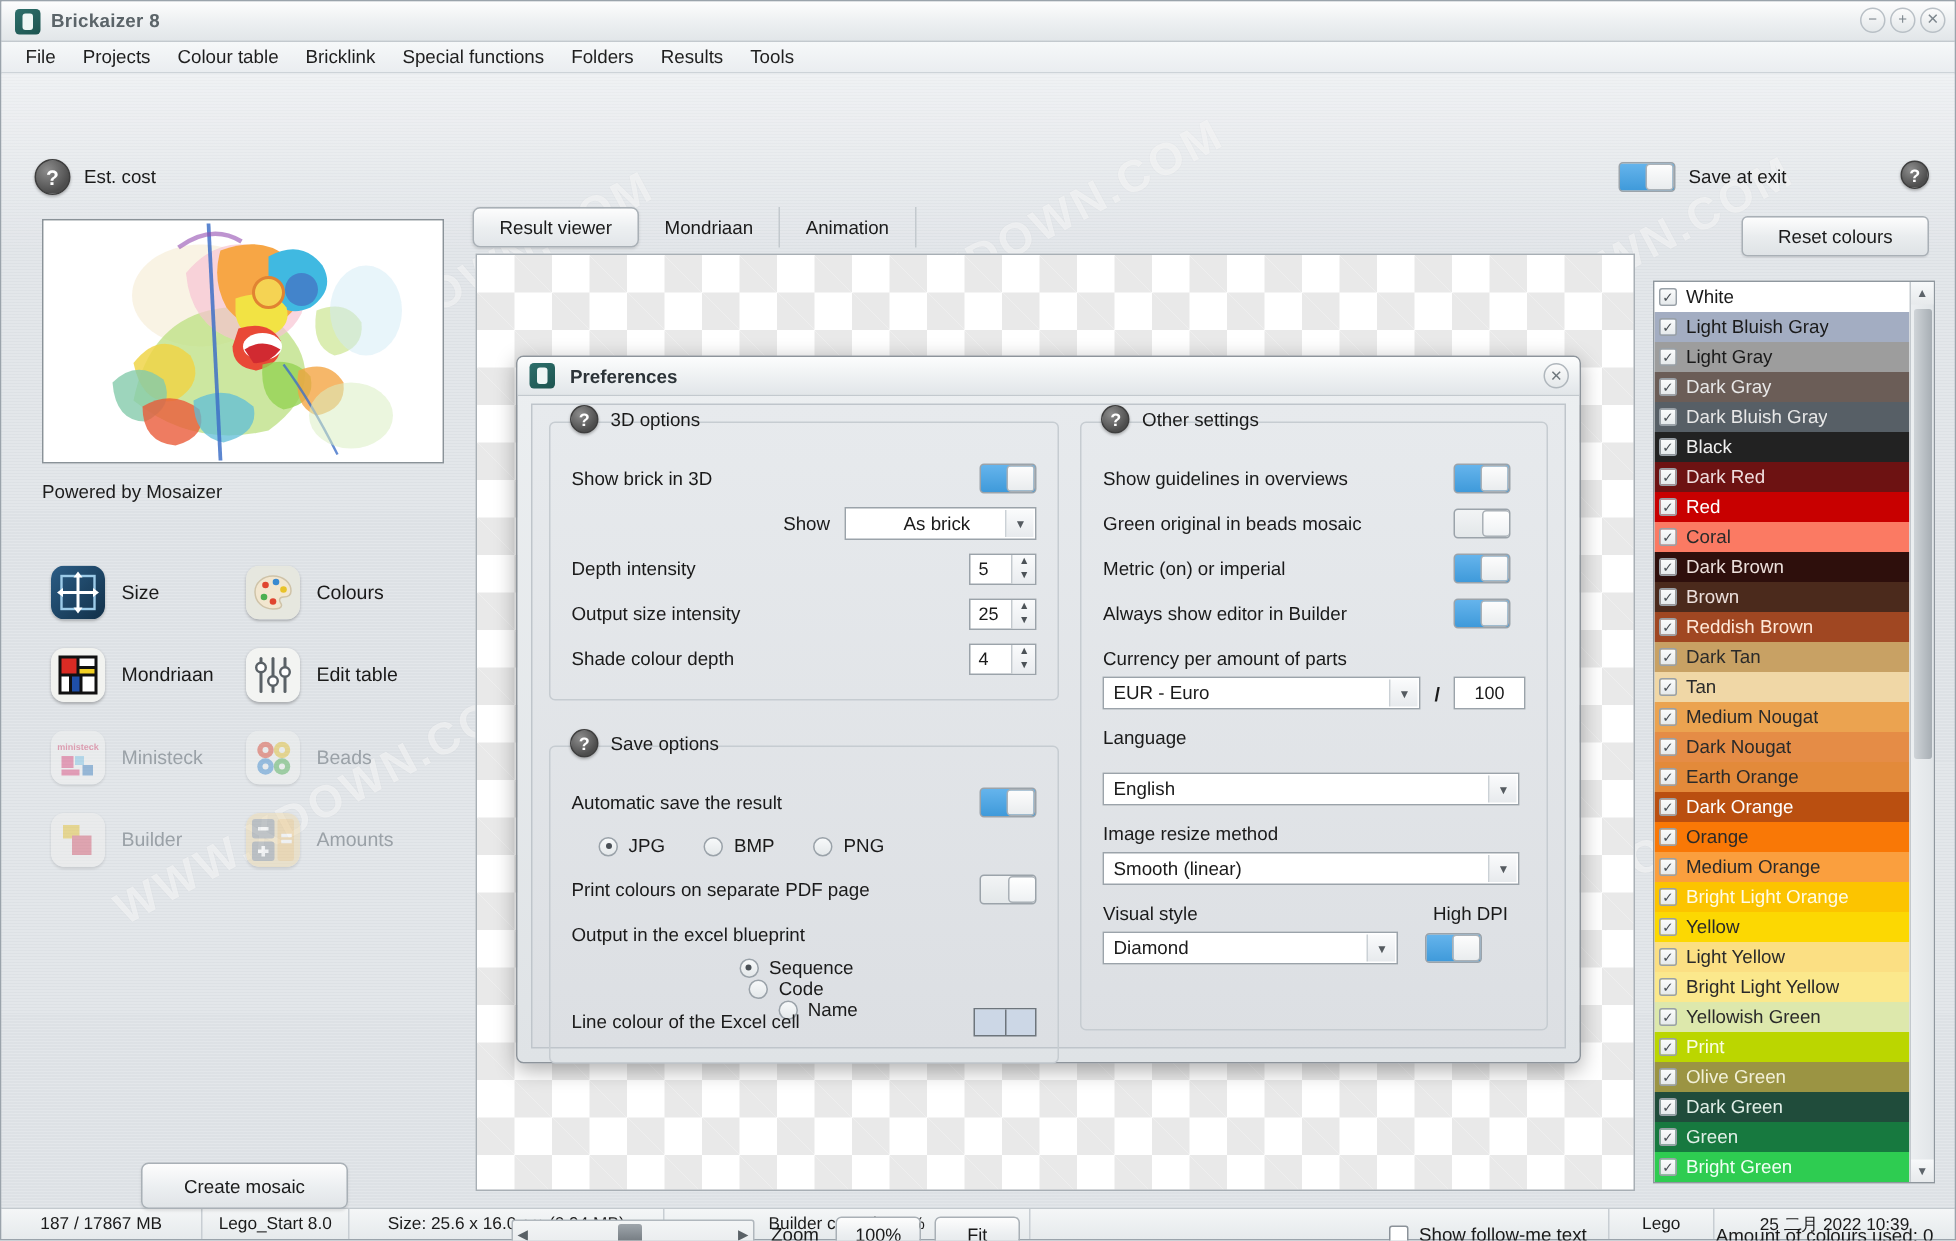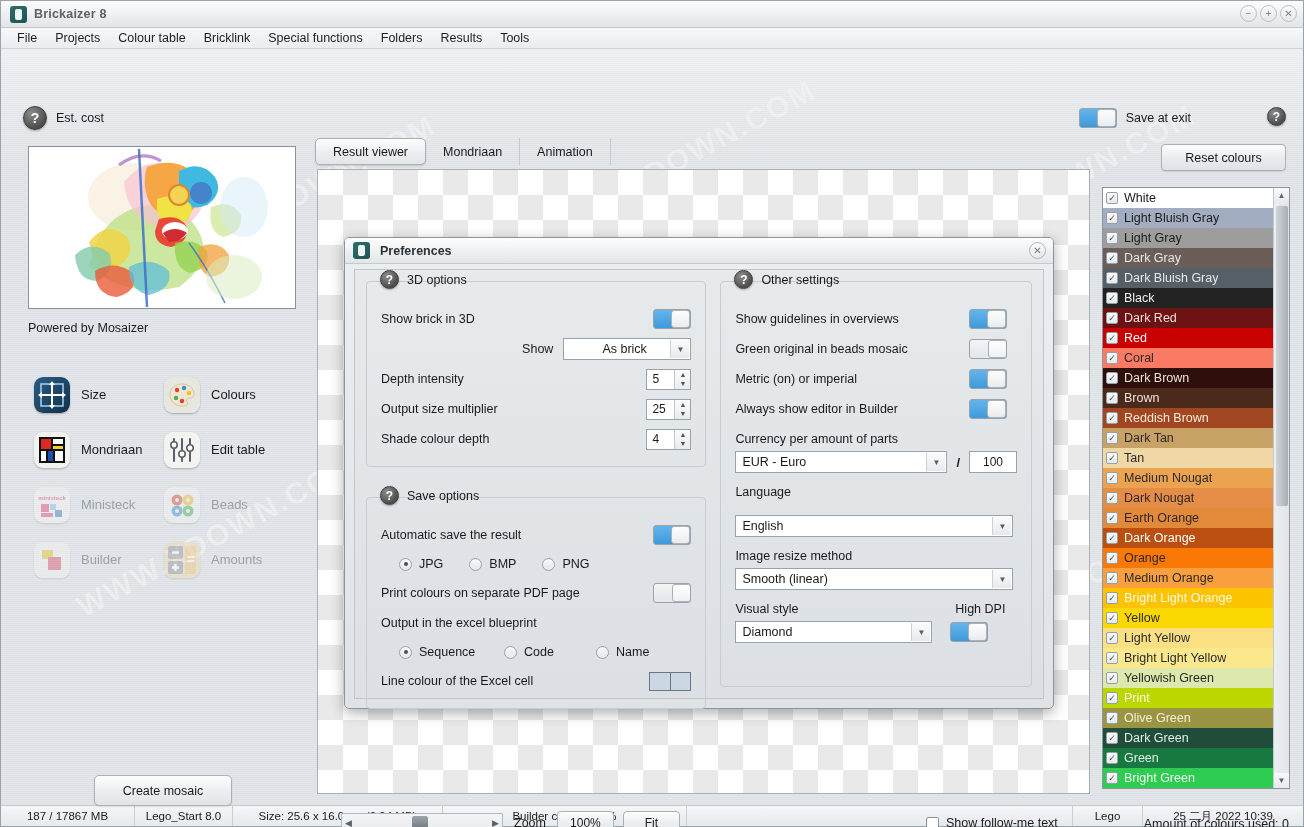--- a/index.html
+++ b/index.html
@@ -645,21 +645,21 @@
               <div class="lab">Depth intensity</div>
               <div class="spin">
                 <span>5</span>
                 <span class="btns">
                     <span>▲</span>
                     <span>▼</span>
                   </span>
               </div>
             </div>
             <div class="frow">
-              <div class="lab">Output size multiplier</div>
+              <div class="lab">Output size intensity</div>
               <div class="spin">
                 <span>25</span>
                 <span class="btns">
                     <span>▲</span>
                     <span>▼</span>
                   </span>
               </div>
             </div>
             <div class="frow">
               <div class="lab">Shade colour depth</div>
@@ -700,21 +700,21 @@
             </div>
             <div class="frow">
               <div class="lab">Print colours on separate PDF page</div>
               <div class="toggle off">
                   <div class="knob"></div>
                 </div>
             </div>
             <div class="frow">
               <div class="lab">Output in the excel blueprint</div>
             </div>
-            <div class="radiorow" style="padding-left:18px;">
+            <div class="radiorow" style="padding-left:18px;flex-direction:column;">
               <div class="radio" style="width:105px;">
                 <span class="rdot sel"></span>
                 <span>Sequence</span>
               </div>
               <div class="radio" style="width:92px;">
                 <span class="rdot"></span>
                 <span>Code</span>
               </div>
               <div class="radio">
                 <span class="rdot"></span>

